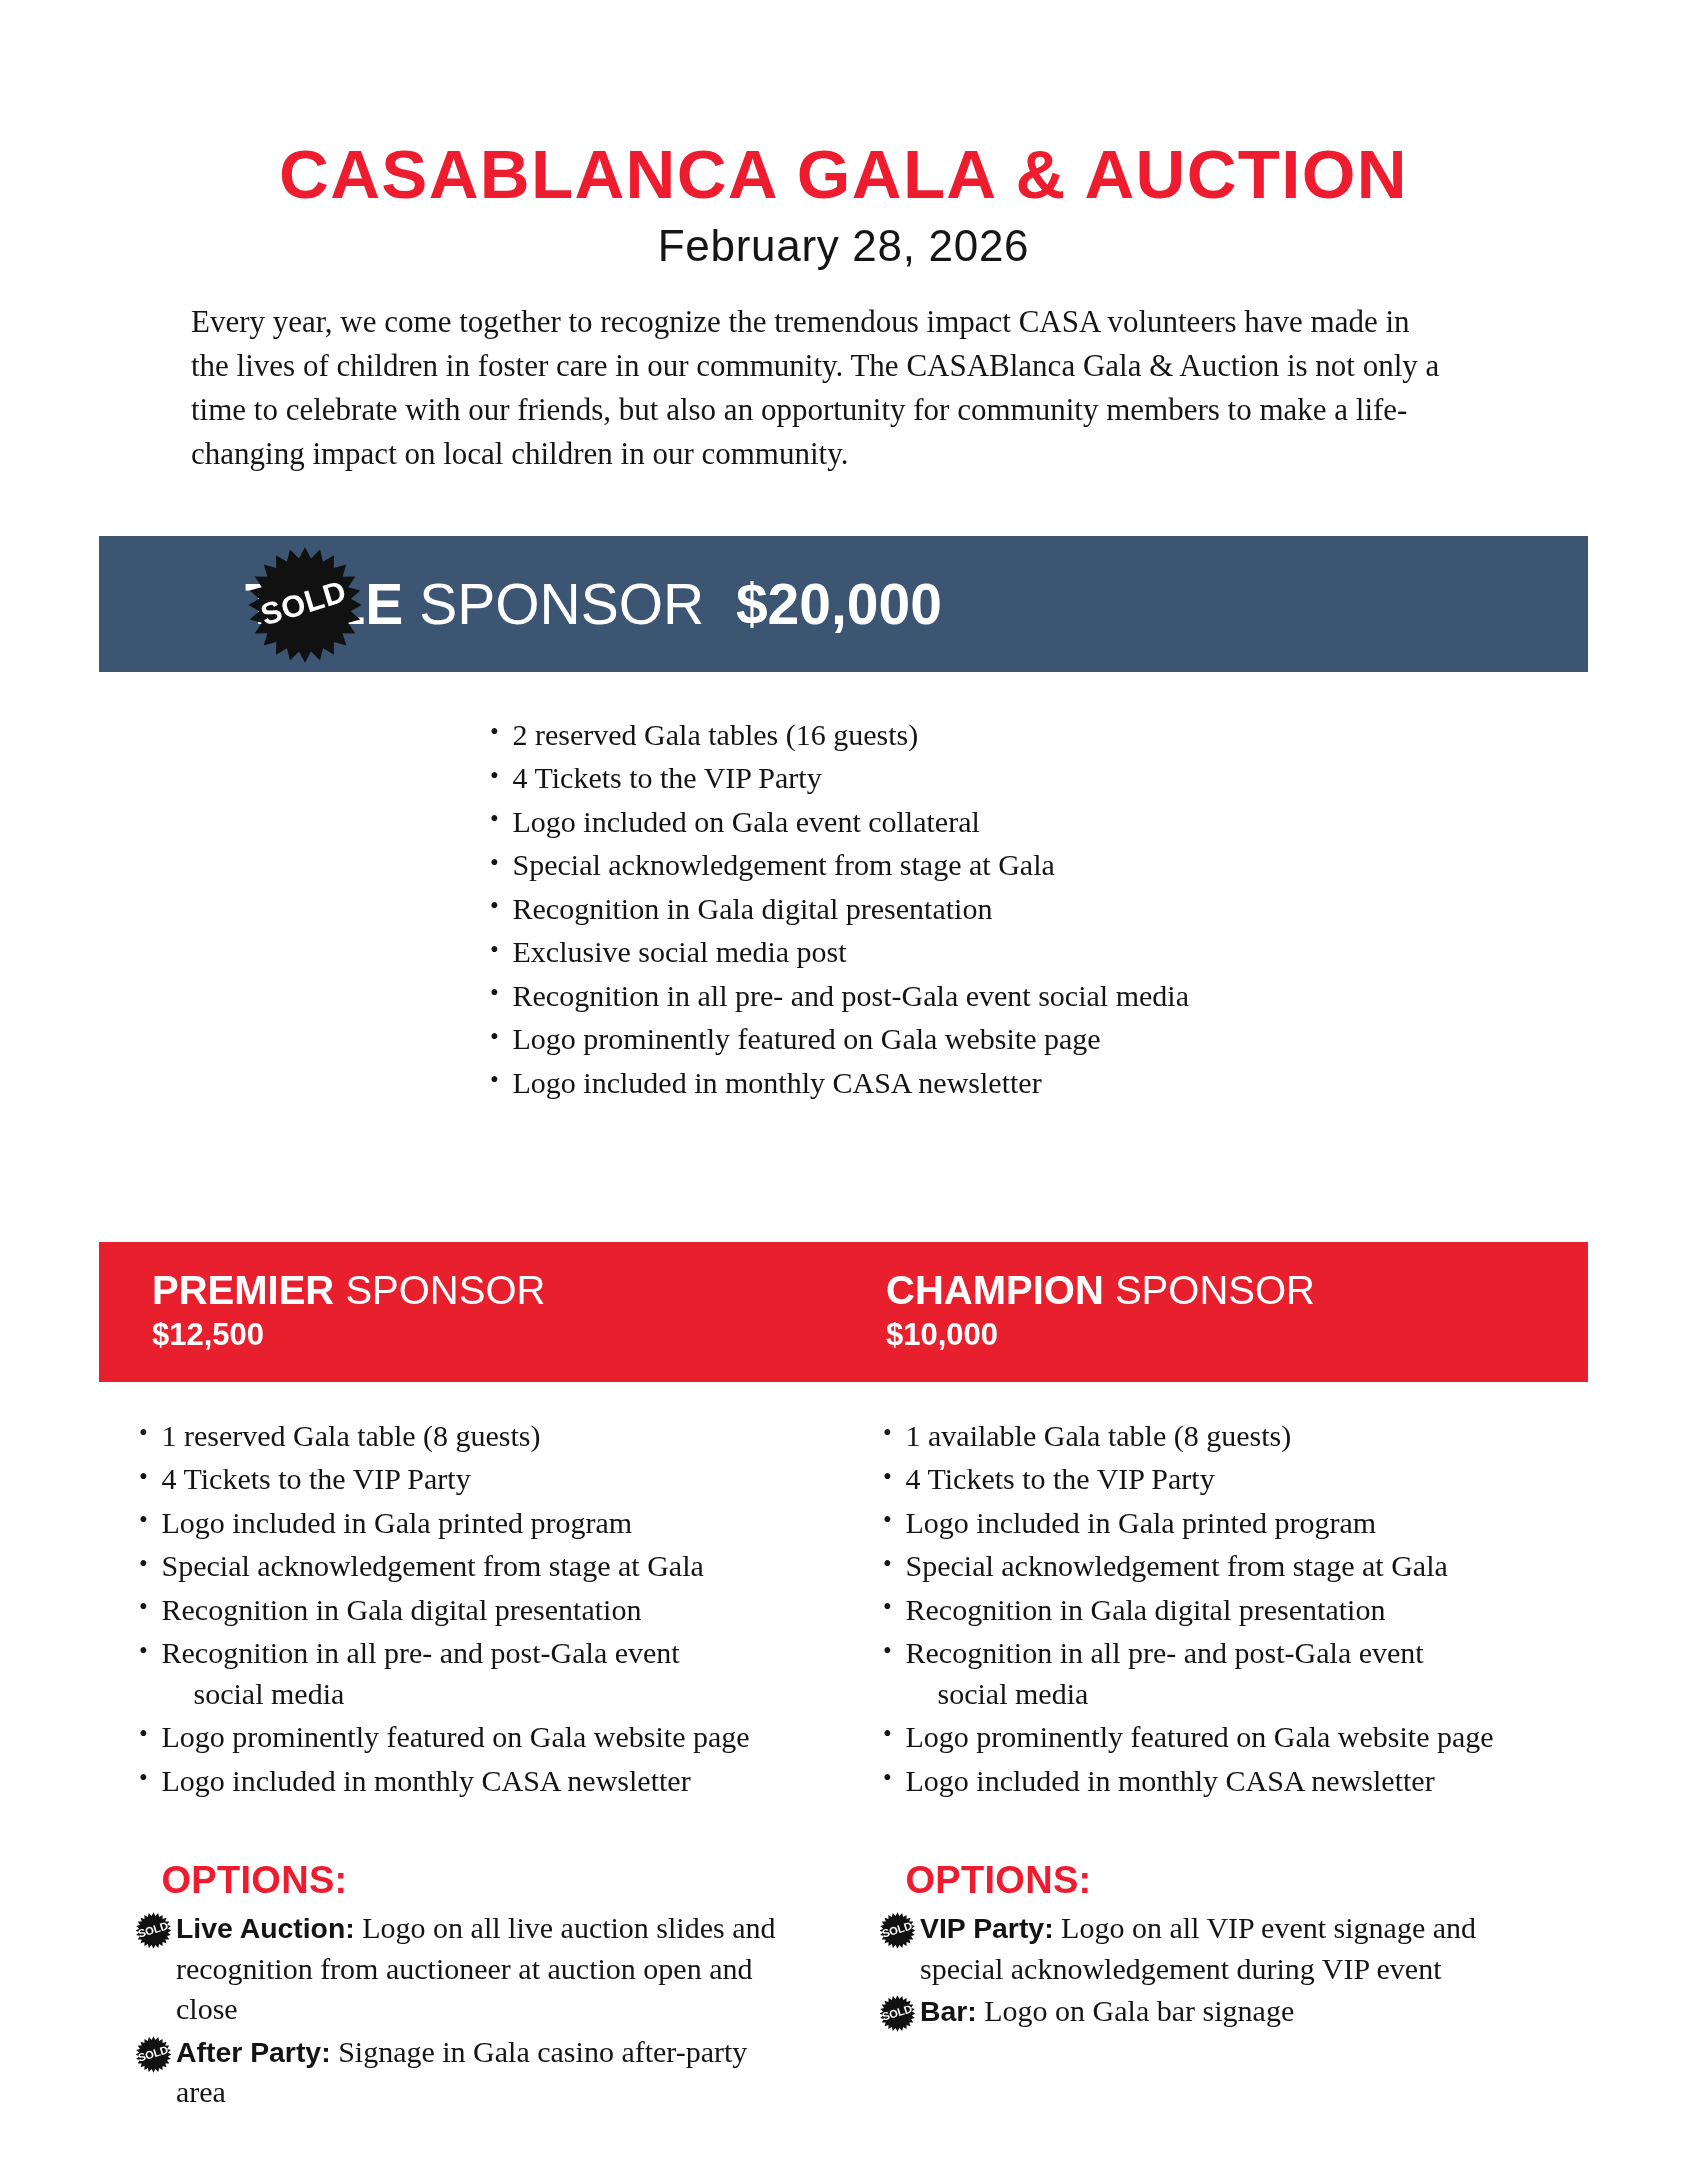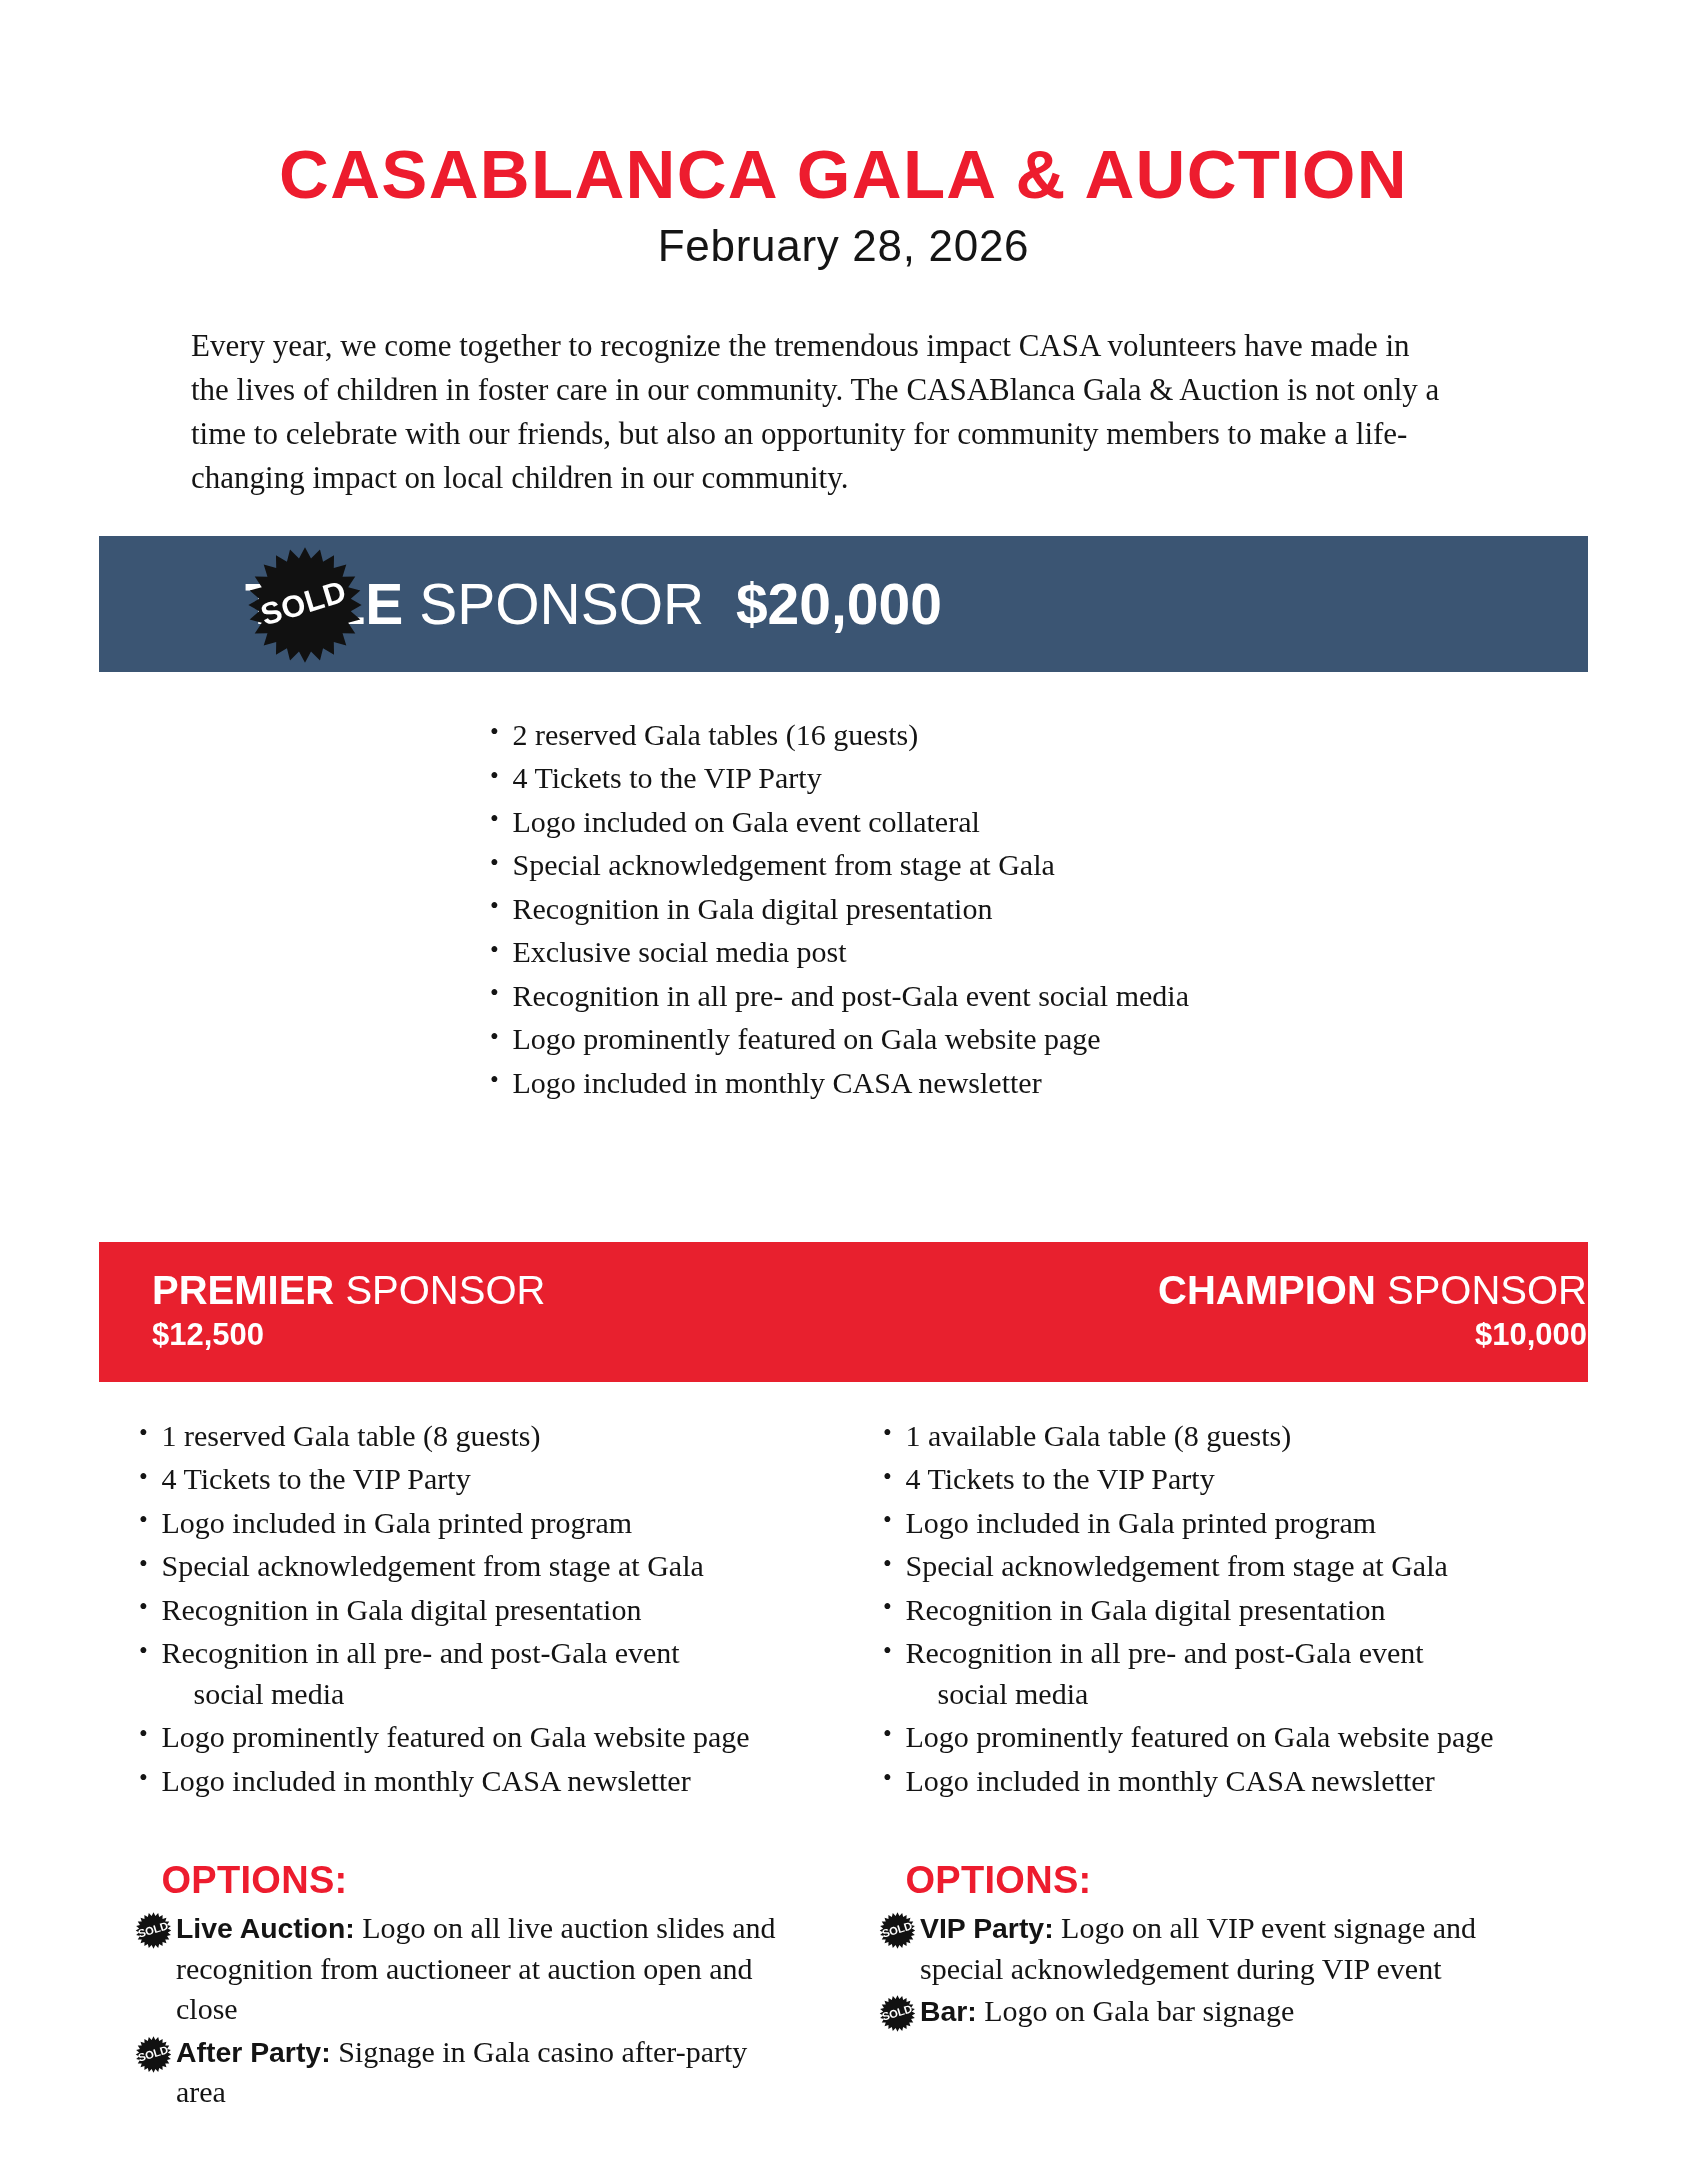--- a/index.html
+++ b/index.html
@@ -39,21 +39,21 @@
     font-weight: normal;
     font-size: 44px;
     letter-spacing: 0.7px;
     color: #151515;
     line-height: 1;
   }
 
   .intro {
     position: absolute;
     left: 191px;
-    top: 324px;
+    top: 300px;
     width: 1257px;
     font-family: "Liberation Serif", serif;
     font-size: 31px;
     line-height: 1.42;
     color: #151515;
     text-align: left;
   }
 
   
   .banner {
@@ -98,21 +98,21 @@
     display: flex;
   }
   .red-col {
     width: 744px;
     box-sizing: border-box;
     display: flex;
     flex-direction: column;
     justify-content: center;
   }
   .red-col.left { padding-left: 53px; }
-  .red-col.right { padding-left: 43px; text-align: right; }
+  .red-col.right { padding-left: 43px; }
   .tier-heading-sm {
     font-family: "Liberation Sans", sans-serif;
     font-size: 40px;
     color: #ffffff;
     line-height: 1.06;
     white-space: nowrap;
   }
   .tier-heading-sm .bold { font-weight: bold; }
   .tier-heading-sm .light { font-weight: normal; }
   .tier-price {

